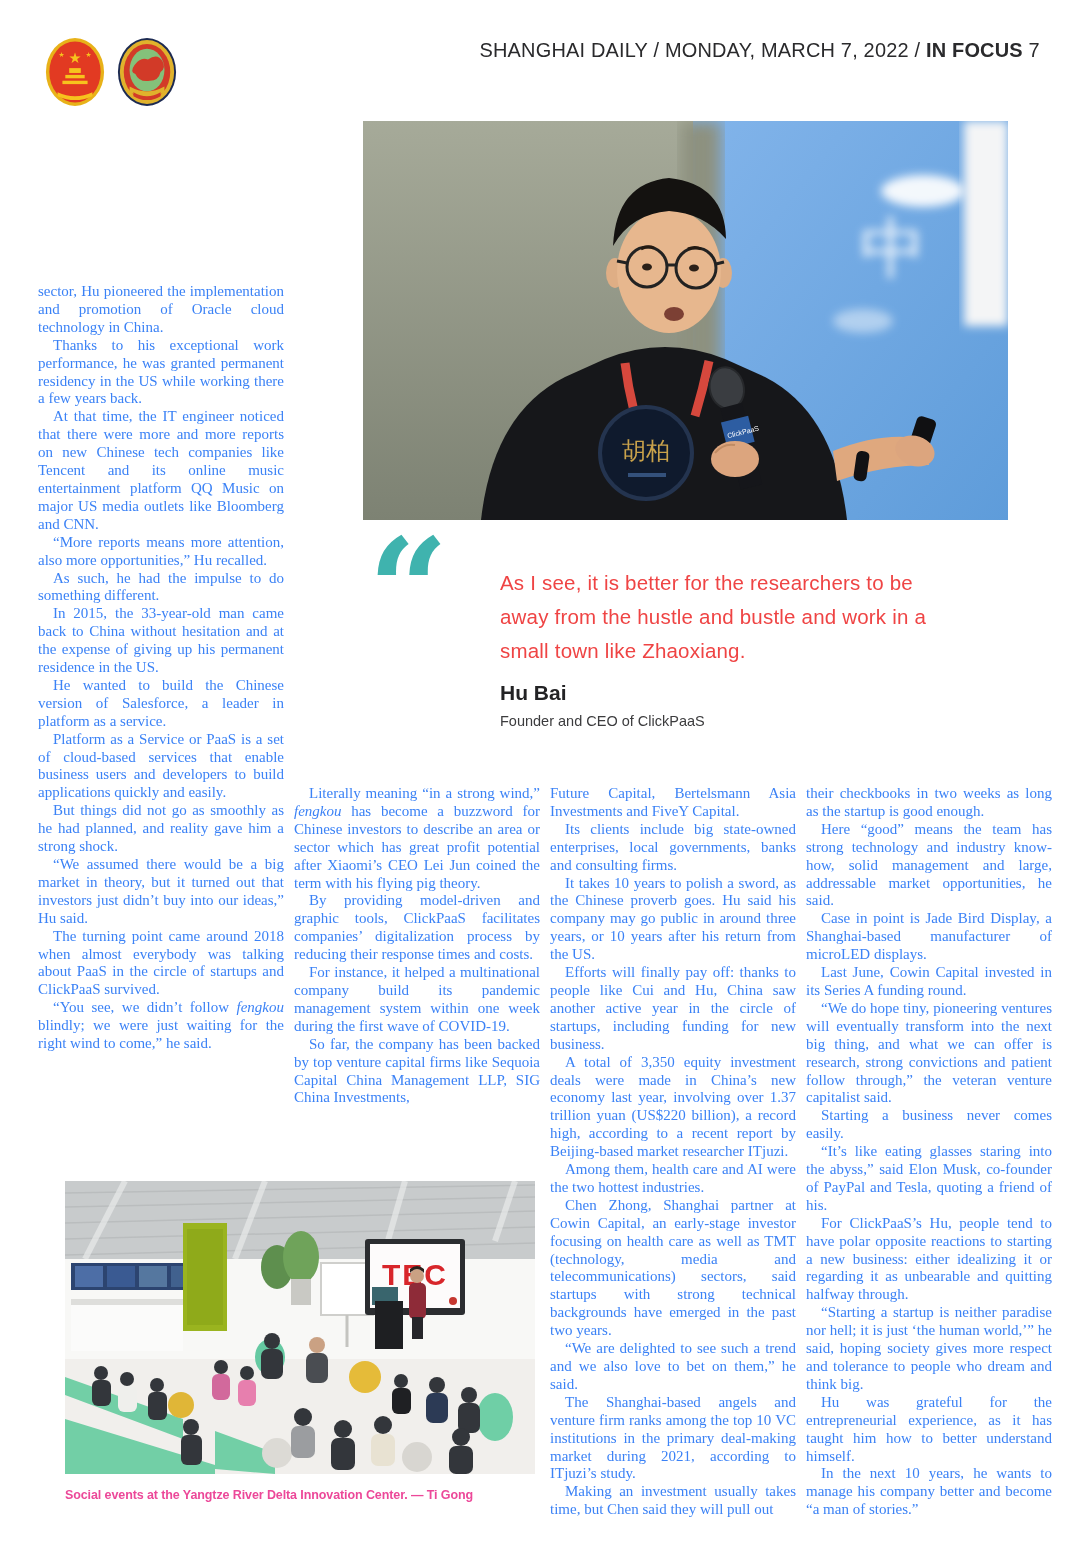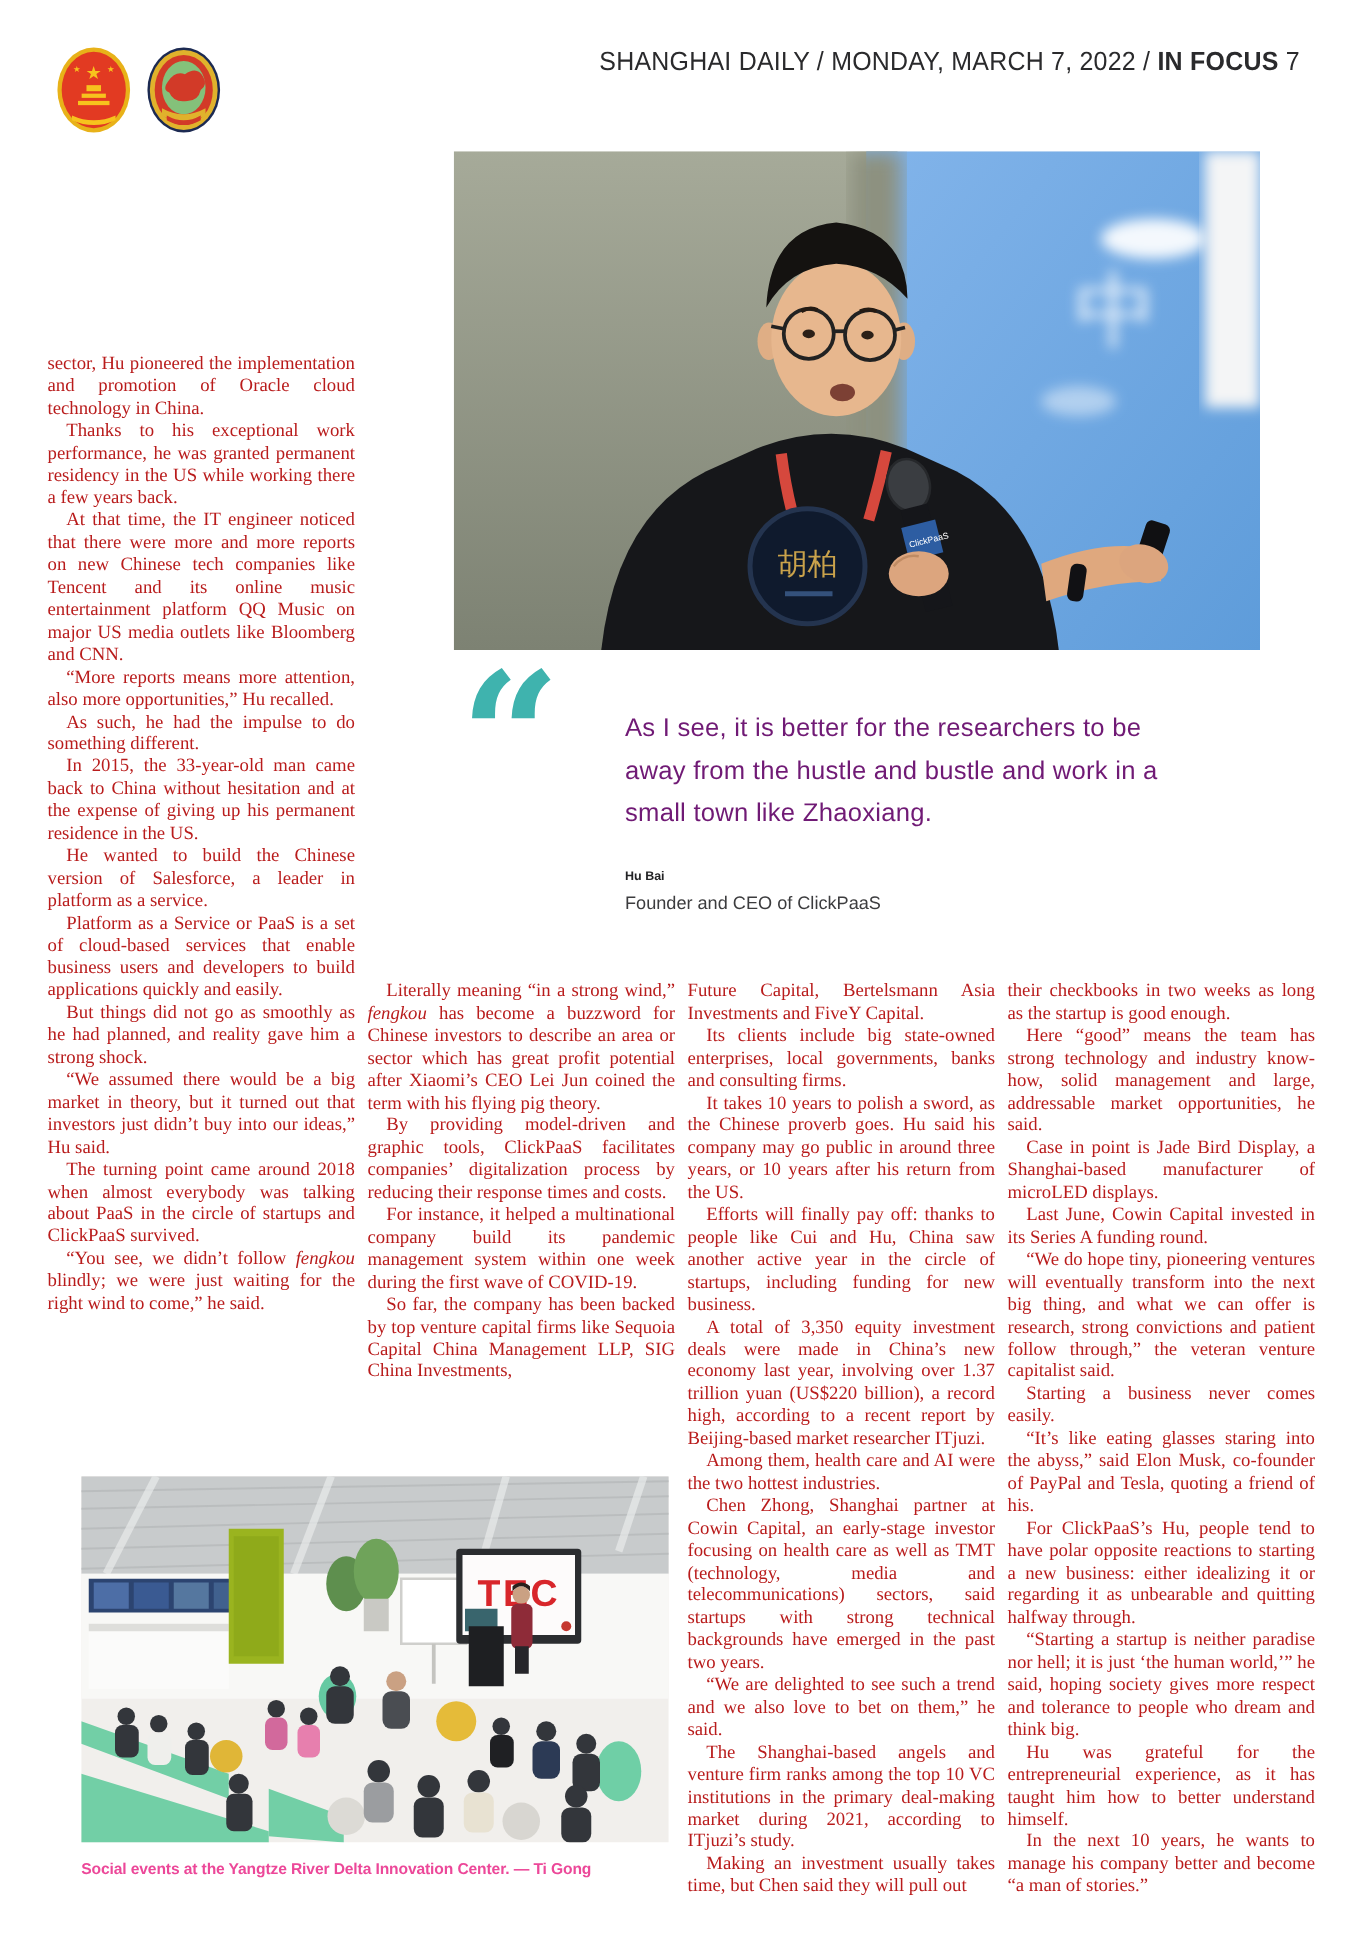--- a/index.html
+++ b/index.html
@@ -20,28 +20,28 @@
   .second-photo{position:absolute;left:65px;top:1181px;width:470px;height:293px;}
   .photo-caption{position:absolute;left:65px;top:1488px;width:500px;
                  font-family:"Liberation Sans",sans-serif;font-weight:bold;
                  font-size:12.5px;color:#ec4899;letter-spacing:-.1px;}
 
   
   .qmark{position:absolute;left:368px;top:520px;font-family:"DejaVu Serif",serif;
          font-weight:bold;font-size:140px;line-height:1;color:var(--accent,#3FB3AE);}
   .qblock{position:absolute;left:500px;top:566px;width:440px;}
   .qtext{font-family:"Liberation Sans",sans-serif;font-size:20.5px;line-height:34px;
-         color:#701a75;letter-spacing:.2px;}
-  .qauthor{margin-top:28px;font-family:"Liberation Sans",sans-serif;font-weight:bold;
-           font-size:10px;color:#232325;}
+         color:#ef4444;letter-spacing:.2px;}
+  .qauthor{margin-top:13px;font-family:"Liberation Sans",sans-serif;font-weight:bold;
+           font-size:21px;color:#232325;}
   .qtitle{margin-top:8px;font-family:"Liberation Sans",sans-serif;font-size:14.5px;color:#3c3c3e;}
 
   
   .col{position:absolute;width:246px;font-size:15px;line-height:17.9px;
-       text-align:justify;color:#b91c1c;}
+       text-align:justify;color:#3b82f6;}
   .col p{margin:0;text-indent:15px;}
   .col p.cont{text-indent:0;}
   .col1{left:38px;top:283px;}
   .col2{left:294px;top:785px;}
   .col3{left:550px;top:785px;}
   .col4{left:806px;top:785px;}
 </style>
 </head>
 <body>
 

